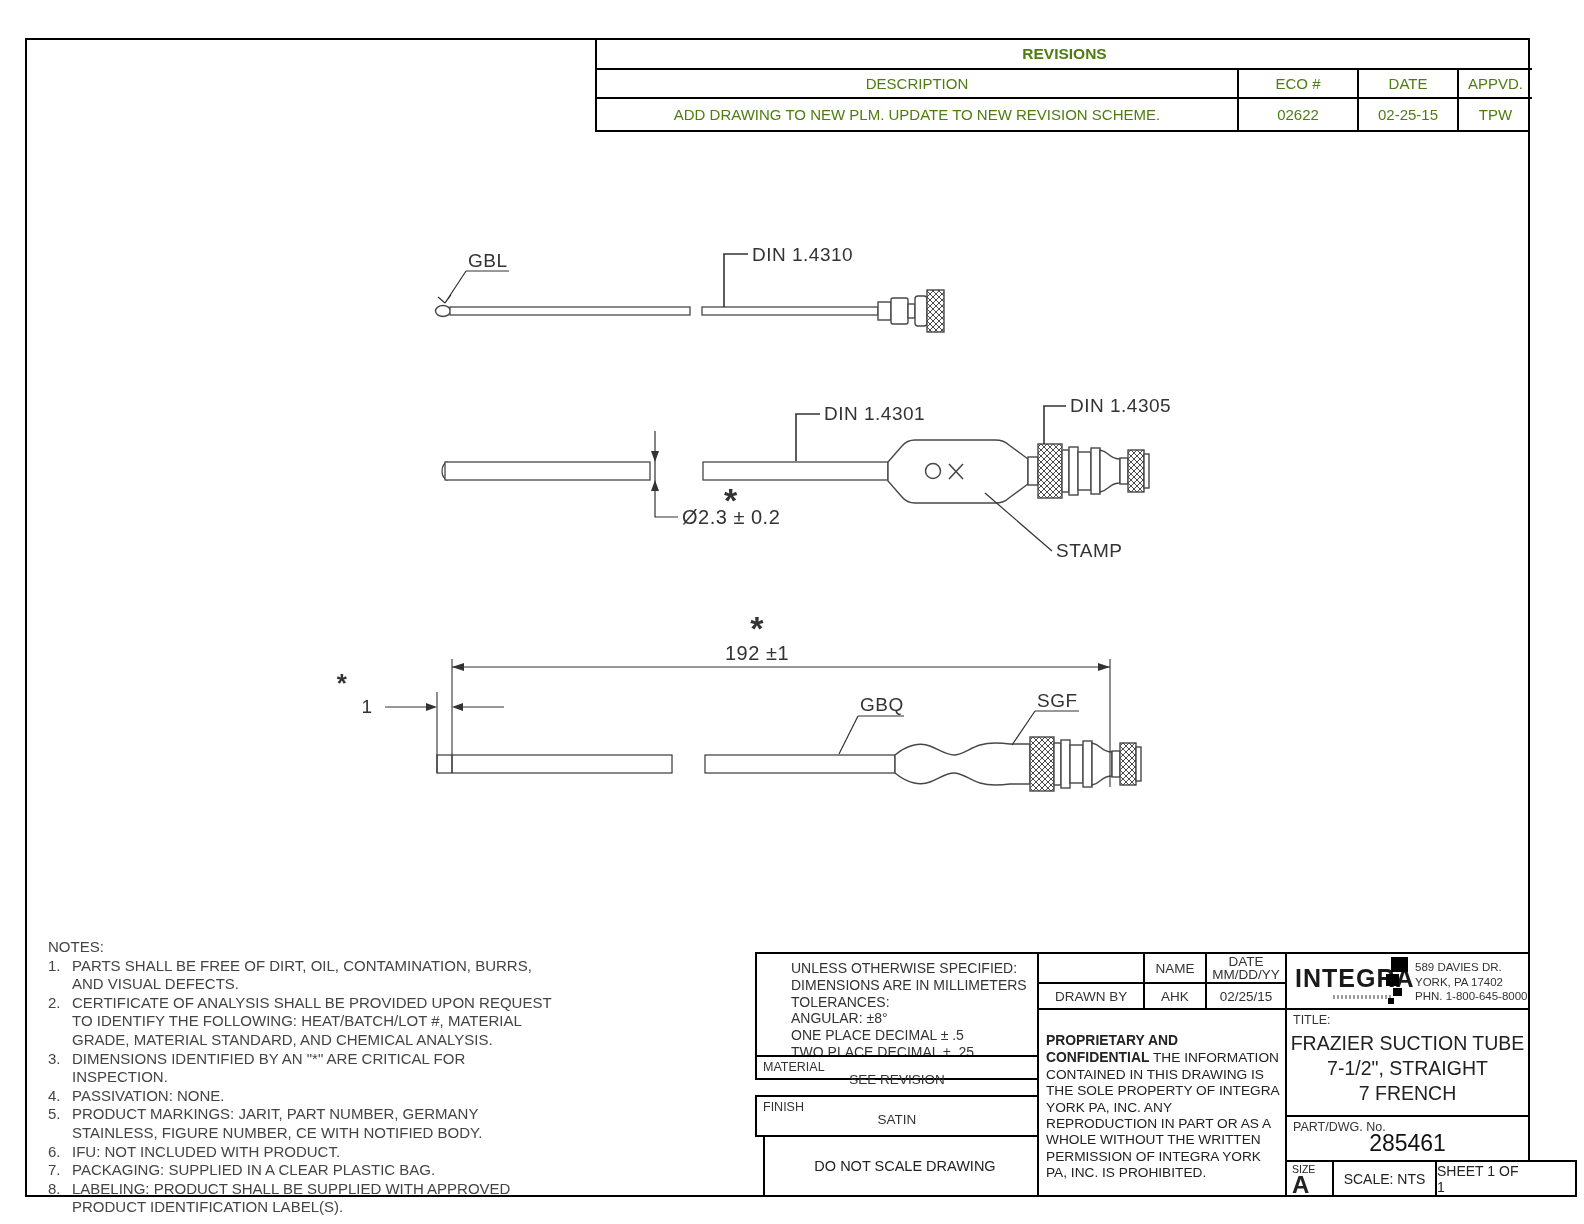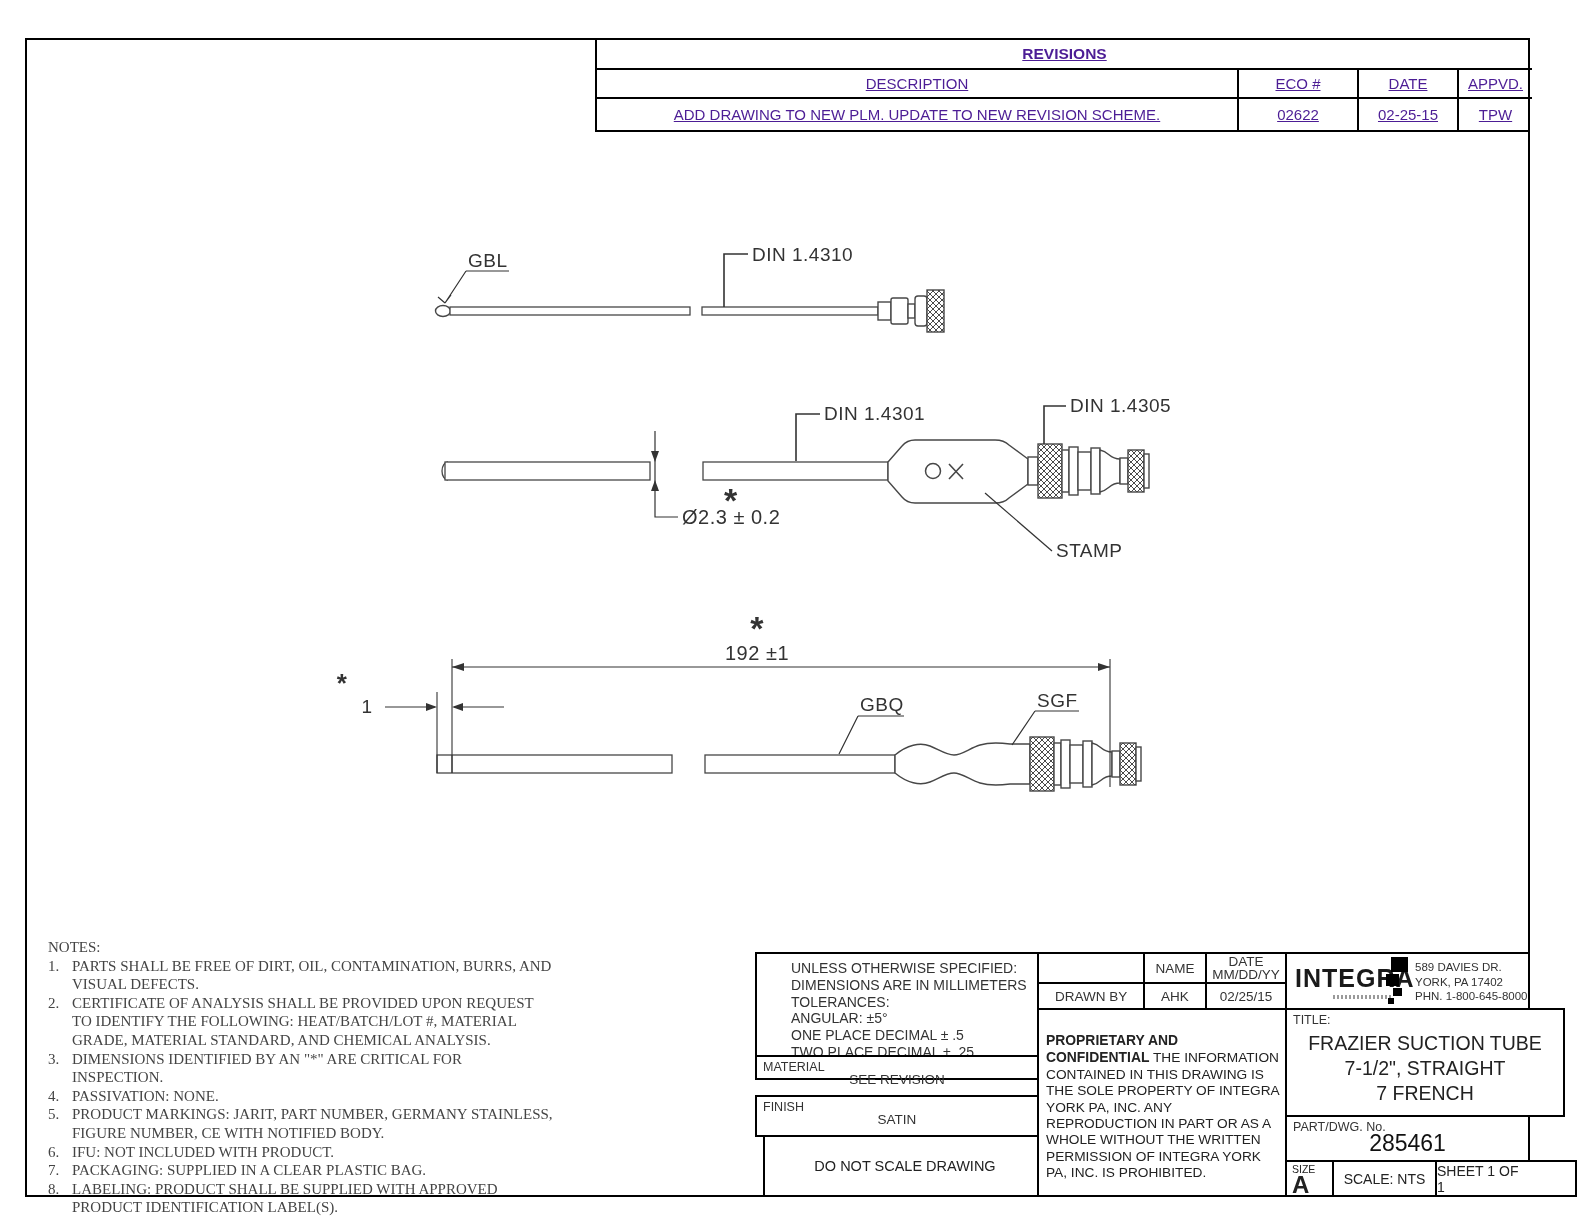--- a/index.html
+++ b/index.html
@@ -6,28 +6,28 @@
   .page{position:relative;width:1584px;height:1224px;background:#fff;overflow:hidden;
         font-family:"Liberation Sans",sans-serif;color:#222;}
   .abs{position:absolute;box-sizing:border-box;}
 
   
   .sheet-border{left:25px;top:38px;width:1505px;height:1159px;border:2px solid #000;}
 
   
   .rev{left:595px;top:38px;width:935px;background:#fff;display:grid;
        grid-template-columns:640px 120px 100px 75px;grid-template-rows:30px 29px 31px;
-       border:2px solid #000;font-size:15px;color:#4c1d95;text-decoration:underline;}
+       border:2px solid #000;font-size:15px;color:#4d7c0f;}
   .rev > div{box-sizing:border-box;display:flex;align-items:center;justify-content:center;}
   .rev .span4{grid-column:1 / span 4;border-bottom:2px solid #000;font-weight:bold;font-size:15.5px;}
   .rev .hd{border-bottom:2px solid #000;}
   .rev .vl{border-left:2px solid #000;}
 
   
-  .notes{left:48px;top:938px;width:508px;font-size:15px;line-height:18.6px;color:#444;font-family:Liberation Serif, serif;}
+  .notes{left:48px;top:938px;width:508px;font-size:15px;line-height:18.6px;color:#444;}
   .notes .nhead{margin-bottom:0px;}
   .note-item{display:flex;}
   .note-item .nnum{width:24px;flex:0 0 24px;}
   .note-item .ntxt{flex:1;}
 
   
   .tb{border:2px solid #000;background:#fff;color:#222;}
   .tb-label{font-size:12.5px;color:#333;padding:3px 0 0 6px;}
   .center-val{display:flex;align-items:center;justify-content:center;text-align:center;margin-left:8px;}
 
@@ -50,21 +50,21 @@
   .prop b{font-size:13.9px;}
 
   .logo-box{left:1285px;top:952px;width:245px;height:58px;}
   .logo-word{position:absolute;left:8px;top:10px;font-size:25px;letter-spacing:1px;color:#1a1a1a;
              font-weight:bold;font-stretch:condensed;}
   .logo-tag{position:absolute;left:46px;top:41px;width:58px;height:4px;
             background:repeating-linear-gradient(90deg,#9a9a9a 0 2px,#fff 2px 4px);}
   .logo-sq{position:absolute;background:#000;}
   .logo-addr{position:absolute;left:128px;top:6px;font-size:11.5px;line-height:14.5px;color:#333;}
 
-  .ttl{left:1285px;top:1008px;width:280px;height:109px;}
+  .ttl{left:1285px;top:1008px;width:245px;height:109px;}
   .ttl-lines{margin-top:4px;text-align:center;font-size:19.5px;line-height:25px;color:#222;}
 
   .prt{left:1285px;top:1115px;width:245px;height:48px;}
   .prt .v{text-align:center;font-size:23px;margin-top:-4px;color:#111;}
 
   .bot{left:1285px;top:1160px;width:292px;height:37px;display:grid;grid-template-columns:45px 103px 93px;}
   .bot > div{box-sizing:border-box;border-left:2px solid #000;display:flex;align-items:center;justify-content:center;
              font-size:14px;color:#222;}
   .bot .size-cell{border-left:none;flex-direction:column;justify-content:flex-start;align-items:flex-start;padding-left:5px;}
   .size-lbl{font-size:10.5px;line-height:10px;margin-top:2px;}
@@ -213,21 +213,21 @@
     <div class="note-item">
       <span class="nnum">8.</span>
       <span class="ntxt">LABELING: PRODUCT SHALL BE SUPPLIED WITH APPROVED PRODUCT IDENTIFICATION LABEL(S).</span>
     </div>
   </div>
 
   <div class="abs tb tol">
     <div>UNLESS OTHERWISE SPECIFIED:</div>
     <div>DIMENSIONS ARE IN MILLIMETERS</div>
     <div>TOLERANCES:</div>
-    <div>ANGULAR: ±5°</div>
+    <div>ANGULAR: ±8°</div>
     <div>ONE PLACE DECIMAL ± .5</div>
     <div>TWO PLACE DECIMAL ± .25</div>
   </div>
 
   <div class="abs tb mat">
     <div class="tb-label">MATERIAL</div>
     <div class="v">SEE REVISION</div>
   </div>
 
   <div class="abs tb fin">

